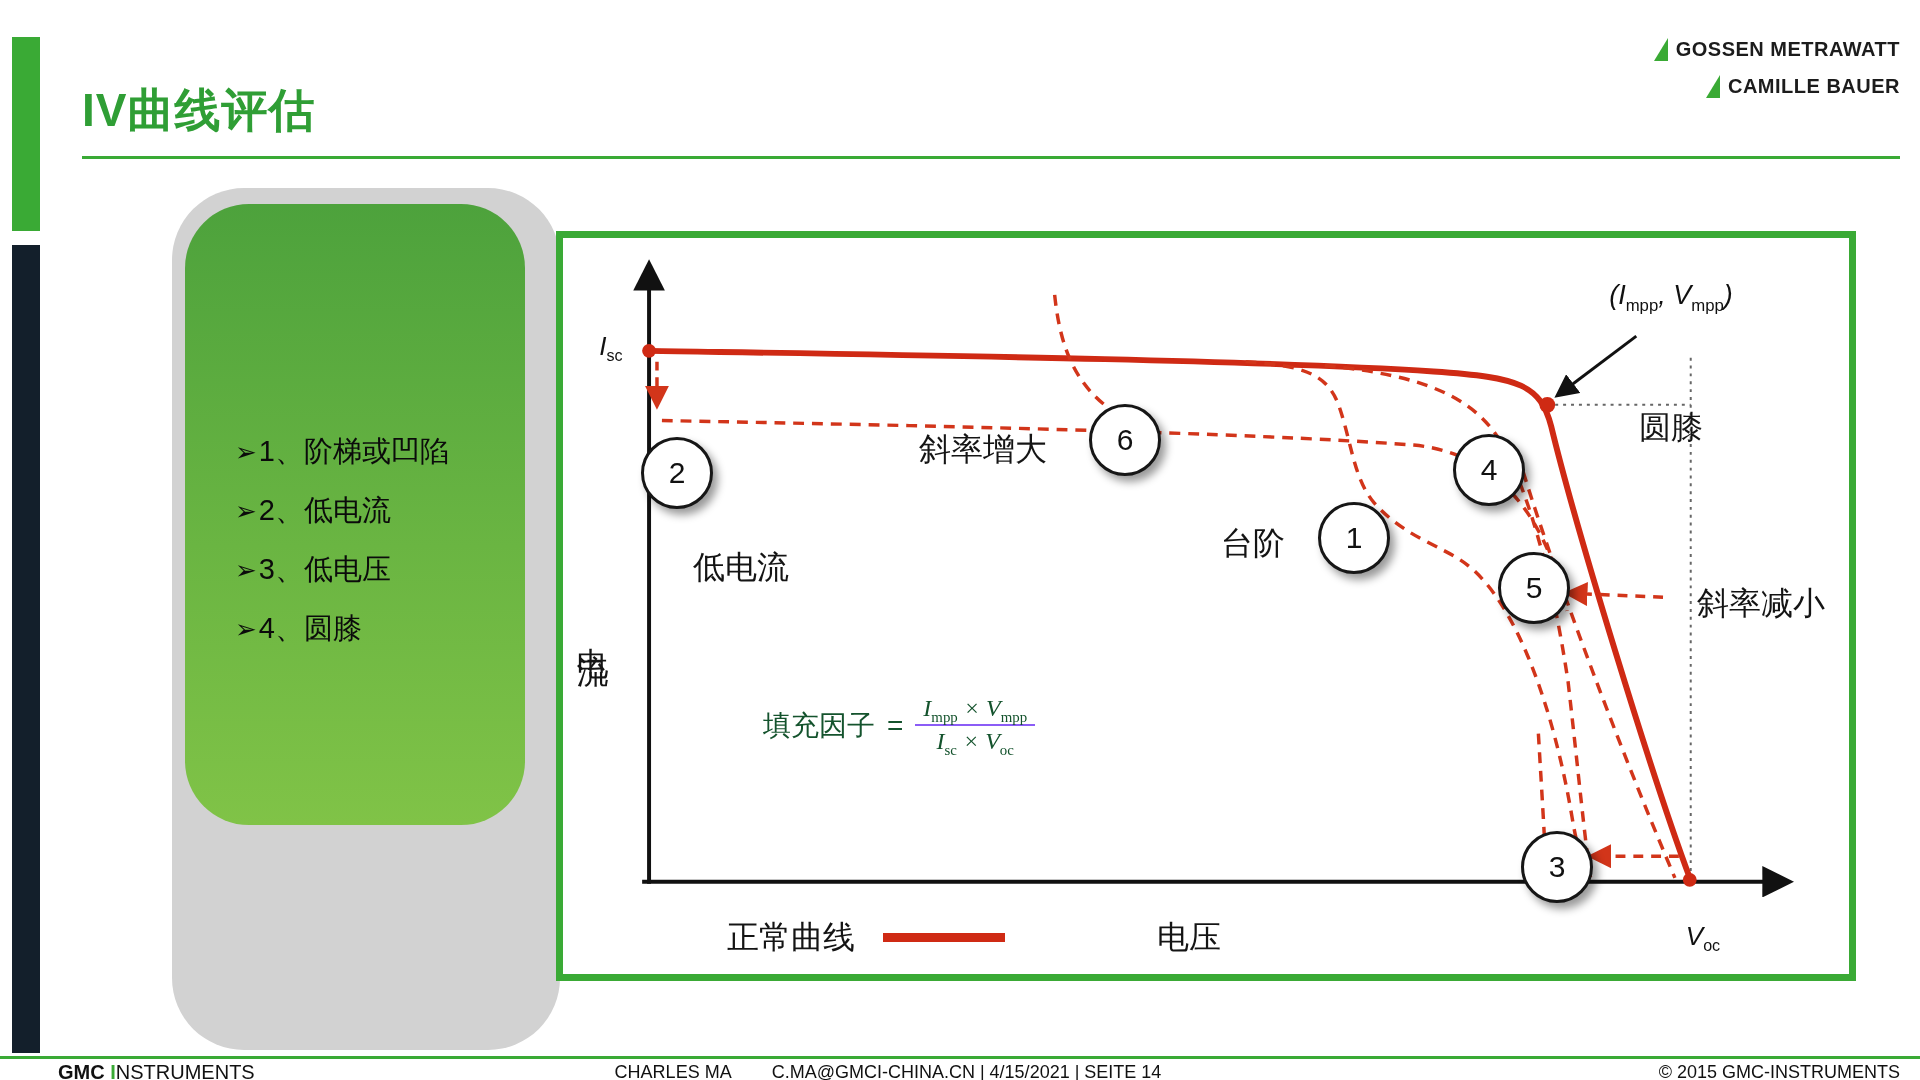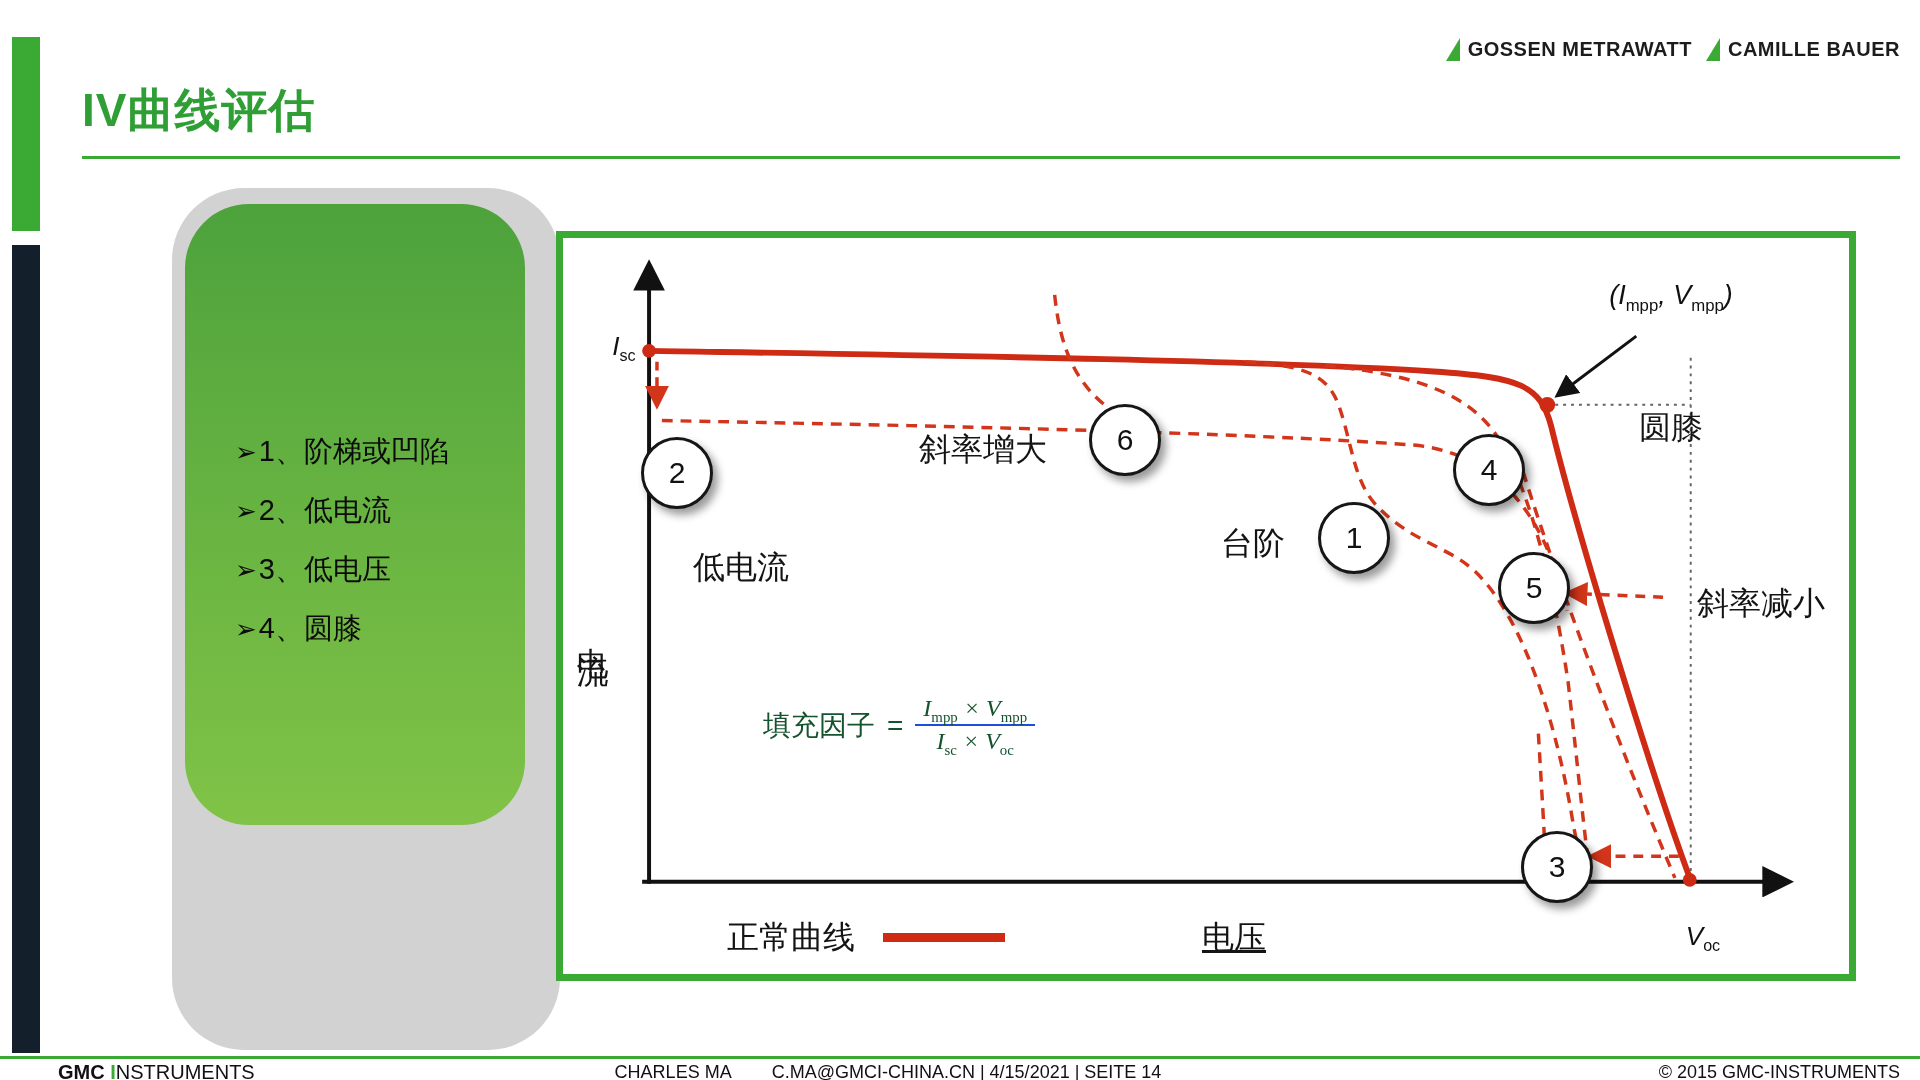--- a/index.html
+++ b/index.html
@@ -6,21 +6,21 @@
   body{font-family:"Liberation Sans","DejaVu Sans",sans-serif;color:#141414;}
   .slide{position:relative;width:1920px;height:1080px;background:#fff;overflow:hidden;}
 
   
   .bar-green{position:absolute;left:12px;top:37px;width:28px;height:194px;background:#3aaa35;}
   .bar-navy{position:absolute;left:12px;top:245px;width:28px;height:808px;background:#131f2b;}
 
   
   .title{position:absolute;left:82px;top:80px;font-size:46px;font-weight:bold;color:#2f9e35;letter-spacing:1px;}
   .title-rule{position:absolute;left:82px;top:156px;width:1818px;height:3px;background:#3aaa35;}
-  .logos{position:absolute;right:20px;top:38px;display:flex;flex-direction:row;gap:14px;align-items:flex-end;}
+  .logos{position:absolute;right:20px;top:38px;display:flex;flex-direction:column;gap:14px;align-items:flex-end;}
   .logo-row{display:flex;align-items:center;gap:8px;}
   .logo-tri{width:0;height:0;border-left:14px solid transparent;border-bottom:23px solid #3aaa35;}
   .logo-text{font-size:20px;font-weight:600;color:#1c1c1c;letter-spacing:.5px;}
 
   
   .panel-shadow{position:absolute;left:172px;top:188px;width:388px;height:862px;background:#d2d2d2;border-radius:72px;}
   .panel{position:absolute;left:185px;top:204px;width:340px;height:621px;border-radius:64px;
          background:linear-gradient(180deg,#4da23c 0%,#6ab542 55%,#80c347 100%);}
   .panel ul{list-style:none;margin:0;padding:0;position:absolute;left:50px;top:218px;right:14px;}
   .panel li{font-size:29px;line-height:58px;color:#0b0b0b;white-space:nowrap;}
@@ -40,21 +40,21 @@
   .num-circle{position:absolute;width:66px;height:66px;border:3px solid #161616;border-radius:50%;
               background:#fff;display:flex;align-items:center;justify-content:center;
               transform:translate(-50%,-50%);font-size:30px;color:#111;
               box-shadow:5px 6px 9px rgba(0,0,0,.4);}
 
   .legend-line{position:absolute;left:320px;top:695px;width:122px;height:9px;background:#cf2a14;}
 
   .formula{position:absolute;left:200px;top:455px;display:flex;align-items:center;gap:12px;font-size:28px;color:#14532d;}
   .frac{display:inline-block;text-align:center;font-family:"Liberation Serif","DejaVu Serif",serif;
         font-style:italic;font-size:24px;line-height:1.25;}
-  .frac .num{border-bottom:2px solid #1d4ed8;padding:1px 8px 3px;}
+  .frac .num{border-bottom:2px solid #8b5cf6;padding:1px 8px 3px;}
   .frac .den{padding:2px 8px 0;}
   .frac sub{font-style:normal;font-size:62%;}
 
   
   .footer-rule{position:absolute;left:0;top:1056px;width:1920px;height:3px;background:#3aaa35;}
   .footer-left{position:absolute;left:58px;top:1061px;font-size:20px;color:#111;}
   .footer-left .b{font-weight:bold;}
   .footer-left .gi{font-weight:bold;color:#3aaa35;}
   .footer-center{position:absolute;left:888px;top:1062px;transform:translateX(-50%);
                  display:flex;gap:40px;font-size:18px;color:#111;white-space:nowrap;}
@@ -121,26 +121,26 @@
       <line x1="1112" y1="366" x2="1016" y2="362" stroke="#d2351a" stroke-width="3.5" stroke-dasharray="10 8" marker-end="url(#mr)"></line>
       <line x1="1128" y1="630" x2="1040" y2="630" stroke="#d2351a" stroke-width="3.5" stroke-dasharray="10 8" marker-end="url(#mr)"></line>
 
       <line x1="1085" y1="100" x2="1006" y2="160" stroke="#111" stroke-width="3" marker-end="url(#mb)"></line>
 
       <circle cx="87" cy="115" r="7" fill="#cf2a14"></circle>
       <circle cx="995" cy="170" r="8" fill="#cf2a14"></circle>
       <circle cx="1139" cy="654" r="7" fill="#cf2a14"></circle>
     </svg>
 
-    <div class="c math" style="left:61px;top:110px;"><span>I</span><sub>sc</sub></div>
+    <div class="c math" style="left:48px;top:110px;"><span>I</span><sub>sc</sub></div>
     <div class="c math" style="left:1140px;top:700px;"><span>V</span><sub>oc</sub></div>
     <div class="c math" style="left:1108px;top:60px;font-size:27px;"><span>(</span><span>I</span><sub>mpp</sub><span>, </span><span>V</span><sub>mpp</sub><span>)</span></div>
 
     <div class="c zh vert" style="left:30px;top:390px;">电流</div>
-    <div class="c zh" style="left:671px;top:700px;text-decoration:underline;">电压</div>
+    <div class="c zh" style="left:626px;top:700px;">电压</div>
 
     <div class="c zh" style="left:1108px;top:190px;">圆膝</div>
     <div class="c zh" style="left:420px;top:212px;">斜率增大</div>
     <div class="c zh" style="left:178px;top:330px;">低电流</div>
     <div class="c zh" style="left:690px;top:306px;">台阶</div>
     <div class="c zh" style="left:1198px;top:366px;">斜率减小</div>
 
     <div class="num-circle" style="left:114px;top:235px;">
         <span>2</span>
       </div>

